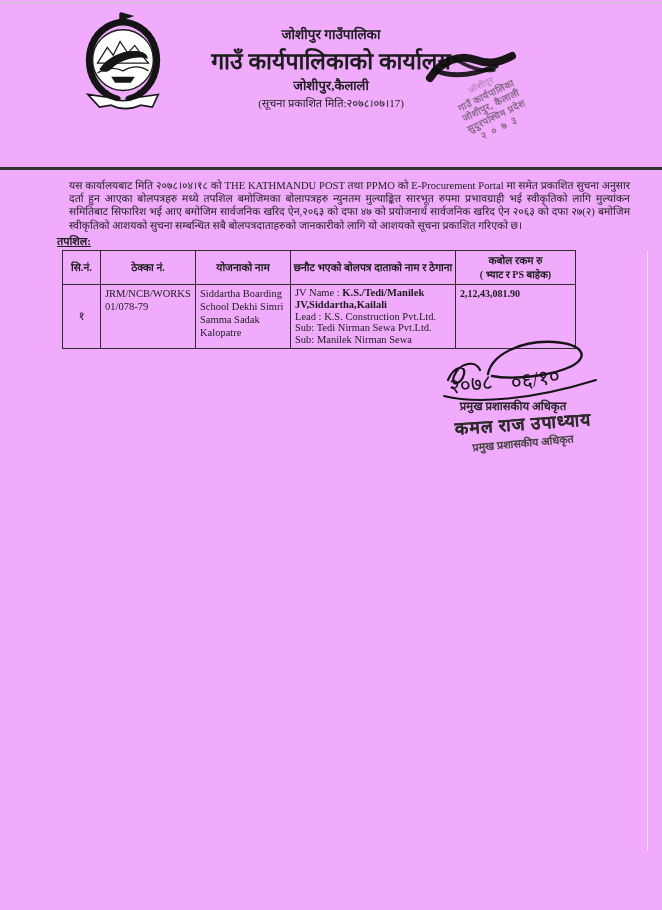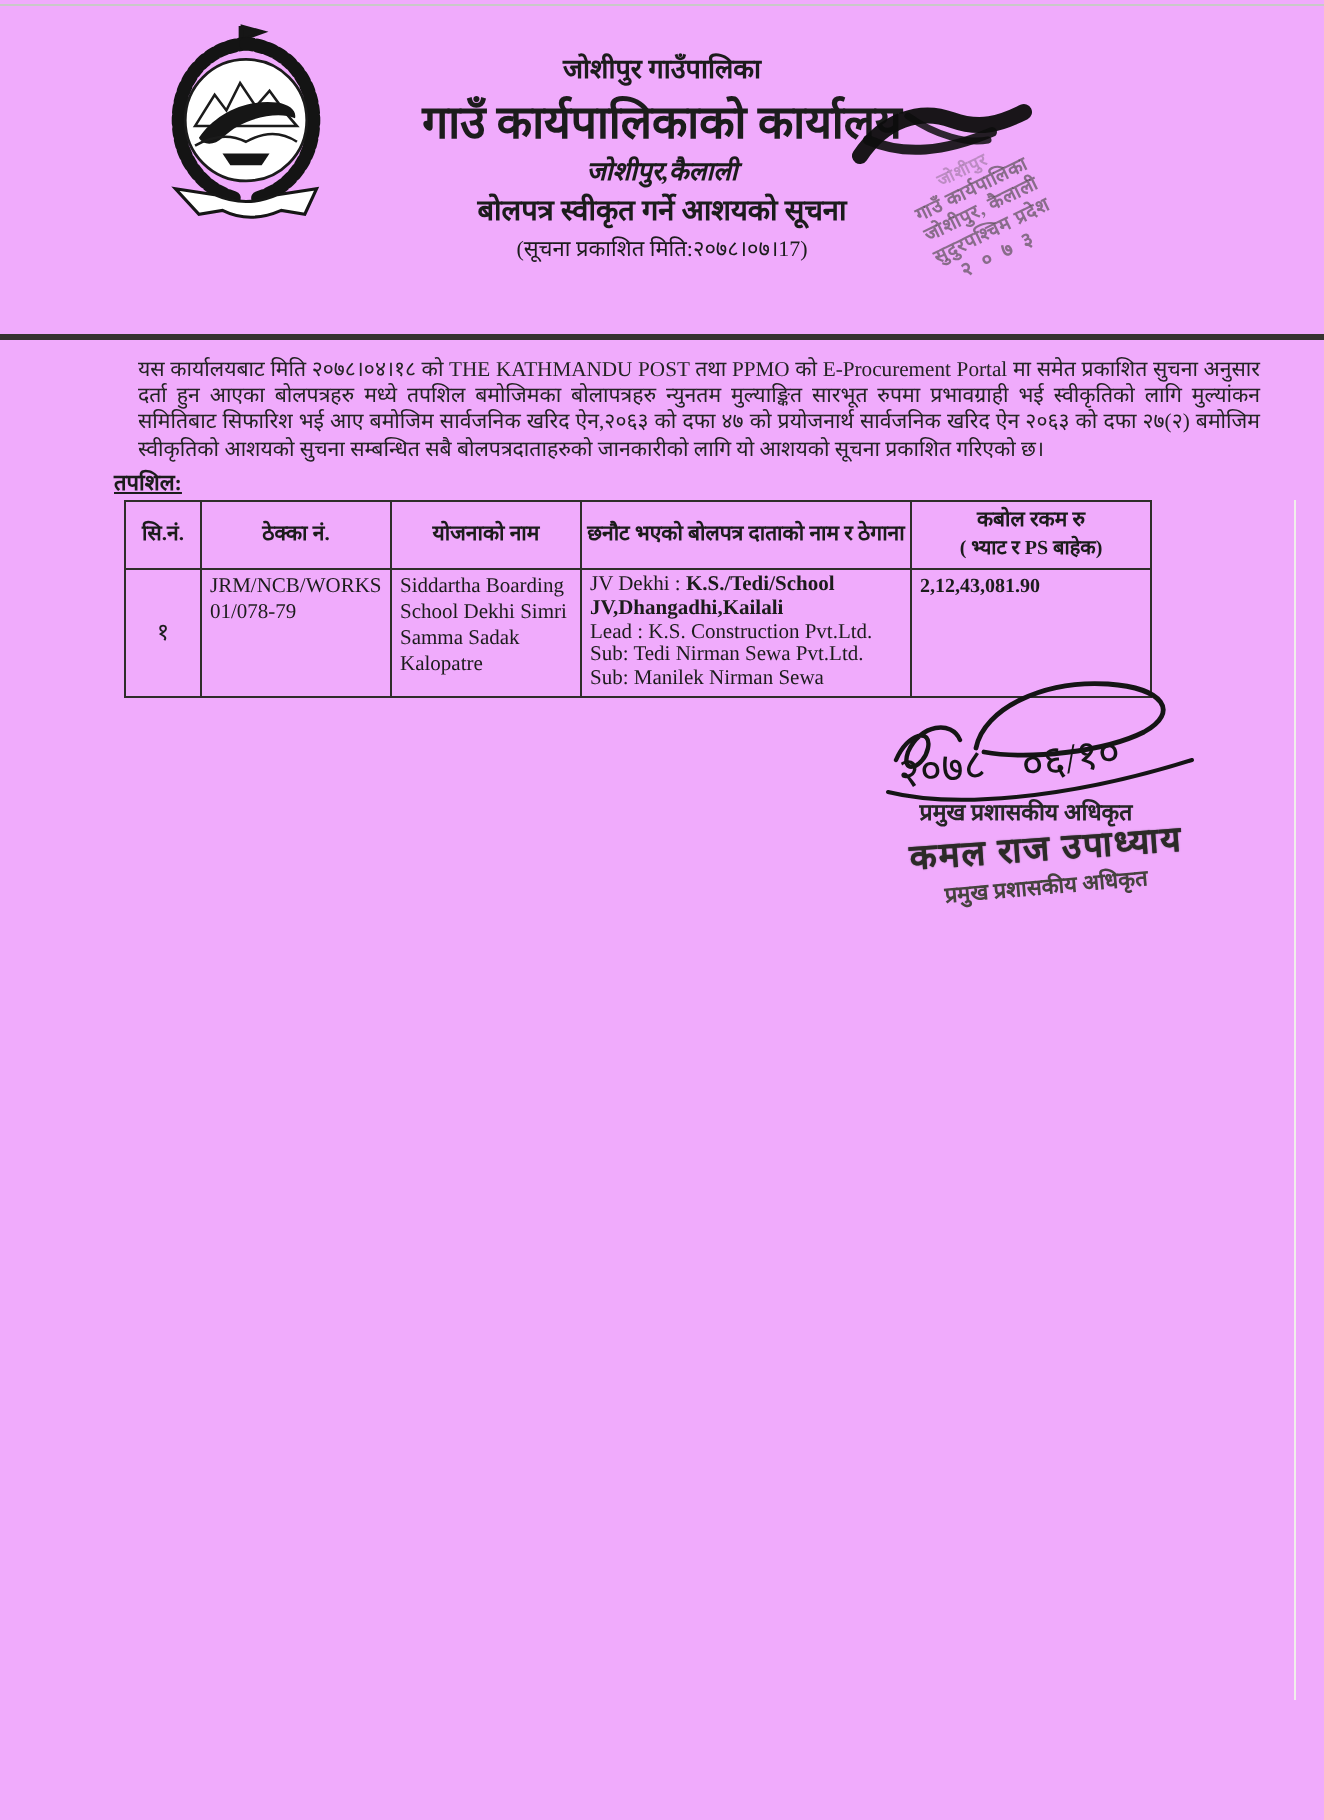--- a/index.html
+++ b/index.html
@@ -13,21 +13,21 @@
     color:#1c1c1c;
   }
   .scan-top-line{position:absolute;left:0;top:2px;width:662px;height:1px;background:#c9c9c9;}
   .scan-right-line{position:absolute;right:14px;top:250px;width:1px;height:600px;background:#f0eeea;}
 
   
   .emblem{position:absolute;left:74px;top:12px;width:98px;height:106px;}
   .head-block{position:absolute;left:166px;top:26px;width:330px;text-align:center;}
   .h-muni{font-size:13.5px;font-weight:bold;line-height:17px;}
   .h-office{font-size:23px;font-weight:bold;line-height:30px;margin-top:4px;}
-  .h-addr{font-size:13px;font-weight:bold;line-height:17px;font-style:italic;}
+  .h-addr{font-size:13px;font-weight:bold;line-height:17px;}
   .h-title{font-size:14.5px;font-weight:bold;line-height:19px;margin-top:3px;}
   .h-date{font-size:11px;line-height:15px;margin-top:2px;}
 
   .scribble{position:absolute;left:424px;top:48px;width:95px;height:42px;}
 
   .diag-stamp{
     position:absolute;left:416px;top:96px;width:170px;
     transform:rotate(-26deg);transform-origin:40px 40px;
     text-align:center;color:rgba(72,70,68,0.62);
     font-weight:bold;font-size:9.5px;line-height:11.5px;
@@ -105,21 +105,20 @@
     <path d="M26,58 C34,46 50,38 66,40 C72,41 76,44 75,48 C66,44 48,48 38,58 C34,62 28,62 26,58 Z" fill="#161616"></path>
     <path d="M24,62 Q38,54 50,60 Q64,52 76,60" fill="none" stroke="#1b1b1b" stroke-width="1.3"></path>
     <path d="M38,66 h24 l-4,6 h-16 z" fill="#161616"></path>
     <path d="M14,84 l20,3 q16,7 32,0 l20,-3 -6,13 -12,-2 q-16,7 -30,0 l-12,2 z" fill="#ffffff" stroke="#161616" stroke-width="1.6"></path>
   </svg>
 
   <div class="head-block">
     <div class="h-muni">जोशीपुर गाउँपालिका</div>
     <div class="h-office">गाउँ कार्यपालिकाको कार्यालय</div>
     <div class="h-addr">जोशीपुर,कैलाली</div>
-    <div class="h-title">बोलपत्र स्वीकृत गर्ने आशयको सूचना</div>
     <div class="h-date">(सूचना प्रकाशित मिति:२०७८।०७।17)</div>
   </div>
 
   <svg class="scribble" viewBox="0 0 95 42">
     <path d="M6,30 C18,12 36,6 52,12 C66,17 76,14 88,8" stroke="#0d0d0d" stroke-width="8" fill="none" stroke-linecap="round" opacity="0.95"></path>
     <path d="M10,22 C28,30 48,28 72,18" stroke="#0d0d0d" stroke-width="5" fill="none" stroke-linecap="round" opacity="0.9"></path>
     <path d="M30,10 C44,20 60,24 70,22" stroke="#0d0d0d" stroke-width="3.5" fill="none" stroke-linecap="round" opacity="0.85"></path>
   </svg>
 
   <div class="diag-stamp">
@@ -154,21 +153,21 @@
           <span class="th-sub">( भ्याट र PS बाहेक)</span>
         </th>
       </tr>
     </thead>
     <tbody>
       <tr>
         <td class="sn-cell">१</td>
         <td class="cell-small">JRM/NCB/WORKS 01/078-79</td>
         <td class="cell-small">Siddartha Boarding School Dekhi Simri Samma Sadak Kalopatre</td>
         <td>
-          <div class="bidder-line"><span>JV Dekhi : </span><span class="bidder-strong">K.S./Tedi/School JV,Dhangadhi,Kailali</span></div>
+          <div class="bidder-line"><span>JV Name : </span><span class="bidder-strong">K.S./Tedi/Manilek JV,Siddartha,Kailali</span></div>
           <div class="bidder-line">Lead : K.S. Construction Pvt.Ltd.</div>
           <div class="bidder-line">Sub: Tedi Nirman Sewa Pvt.Ltd.</div>
           <div class="bidder-line">Sub: Manilek Nirman Sewa</div>
         </td>
         <td class="amount-cell">2,12,43,081.90</td>
       </tr>
     </tbody>
   </table>
 
   <svg class="sig-svg" viewBox="0 0 170 78">

